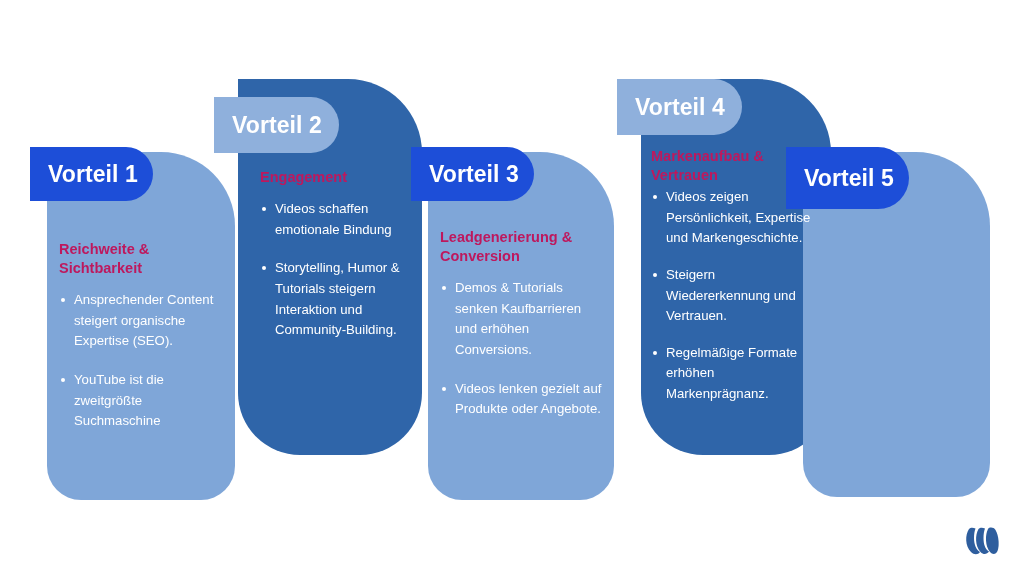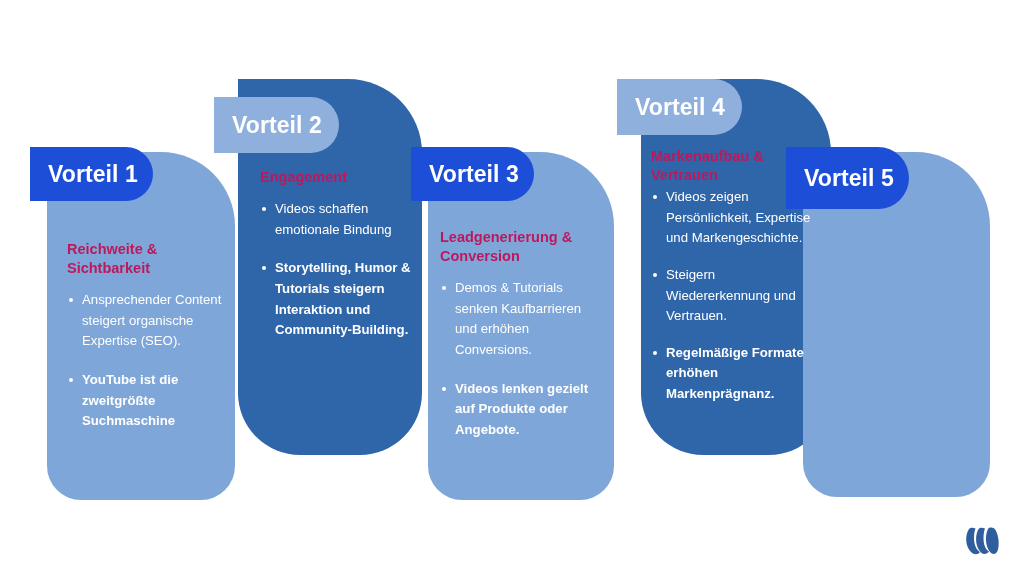--- a/index.html
+++ b/index.html
@@ -90,21 +90,21 @@
     padding: 0;
   }
   ul.bullets li {
     position: relative;
     color: #ffffff;
     font-size: 13.2px;
     line-height: 1.56;
     padding-left: 15px;
     margin-bottom: 18px;
   }
-  ul.bullets li:last-child { margin-bottom: 0; font-weight: bold; }
+  ul.bullets li:last-child { margin-bottom: 0; }
   ul.bullets li::before {
     content: "";
     position: absolute;
     left: 2px;
     top: 8px;
     width: 4px;
     height: 4px;
     border-radius: 50%;
     background: #ffffff;
   }
@@ -125,21 +125,21 @@
 </head>
 <body>
 
 <div id="stage">
 
   <div class="card light" style="left:47px; top:152px; width:188px; height:348px;">
     <div class="card-body"></div>
     <div class="card-tab" style="left:-17px; top:-5px; width:123px; height:54px;">
       <span class="tab-label">Vorteil 1</span>
     </div>
-    <div class="card-content" style="left:20px; top:88px; width:164px;">
+    <div class="card-content" style="left:12px; top:88px; width:164px;">
       <p class="card-heading">Reichweite &amp; Sichtbarkeit</p>
       <ul class="bullets">
         <li>Ansprechender Content steigert organische Expertise (SEO).</li>
         <li>YouTube ist die zweitgrößte Suchmaschine</li>
       </ul>
     </div>
   </div>
 
   <div class="card dark" style="left:238px; top:79px; width:184px; height:376px;">
     <div class="card-body"></div>

